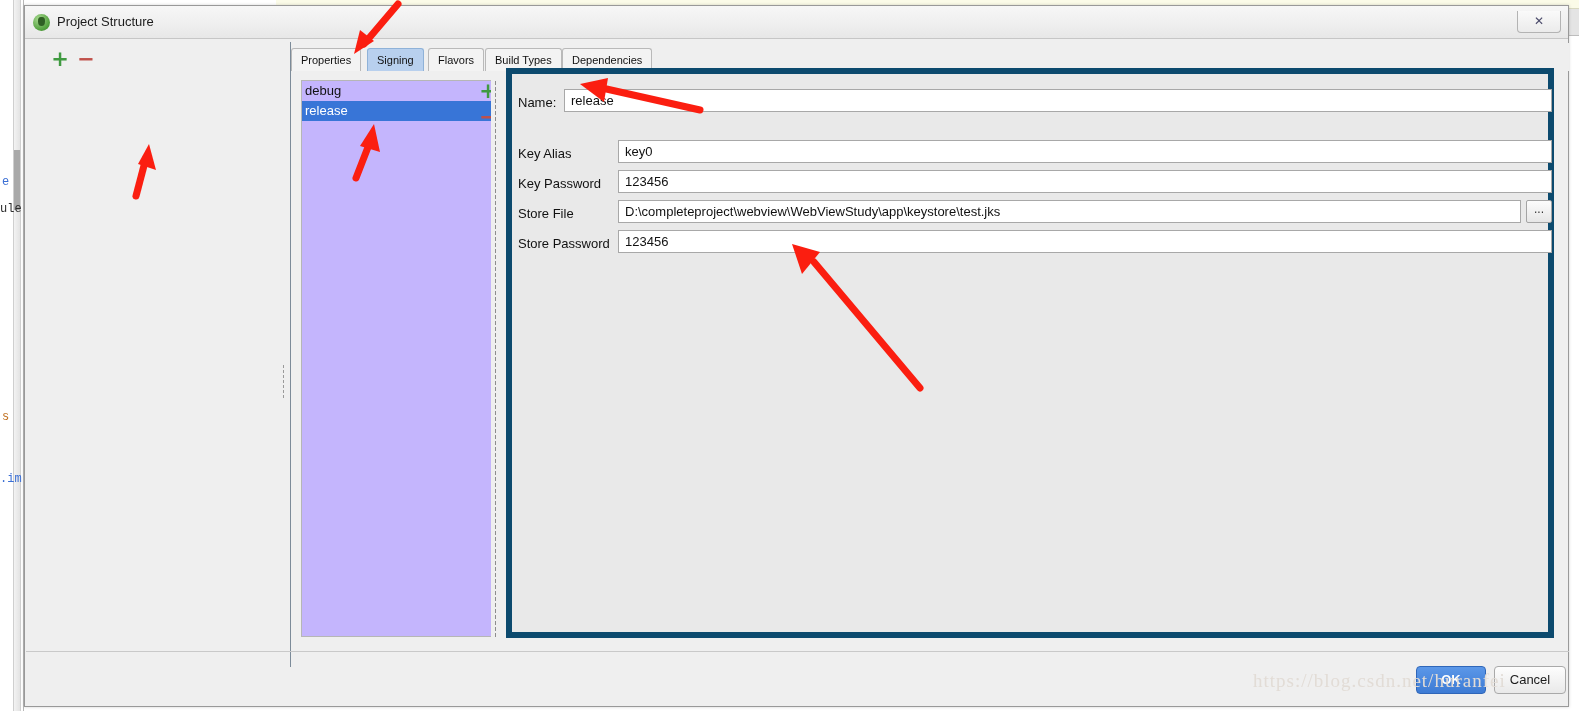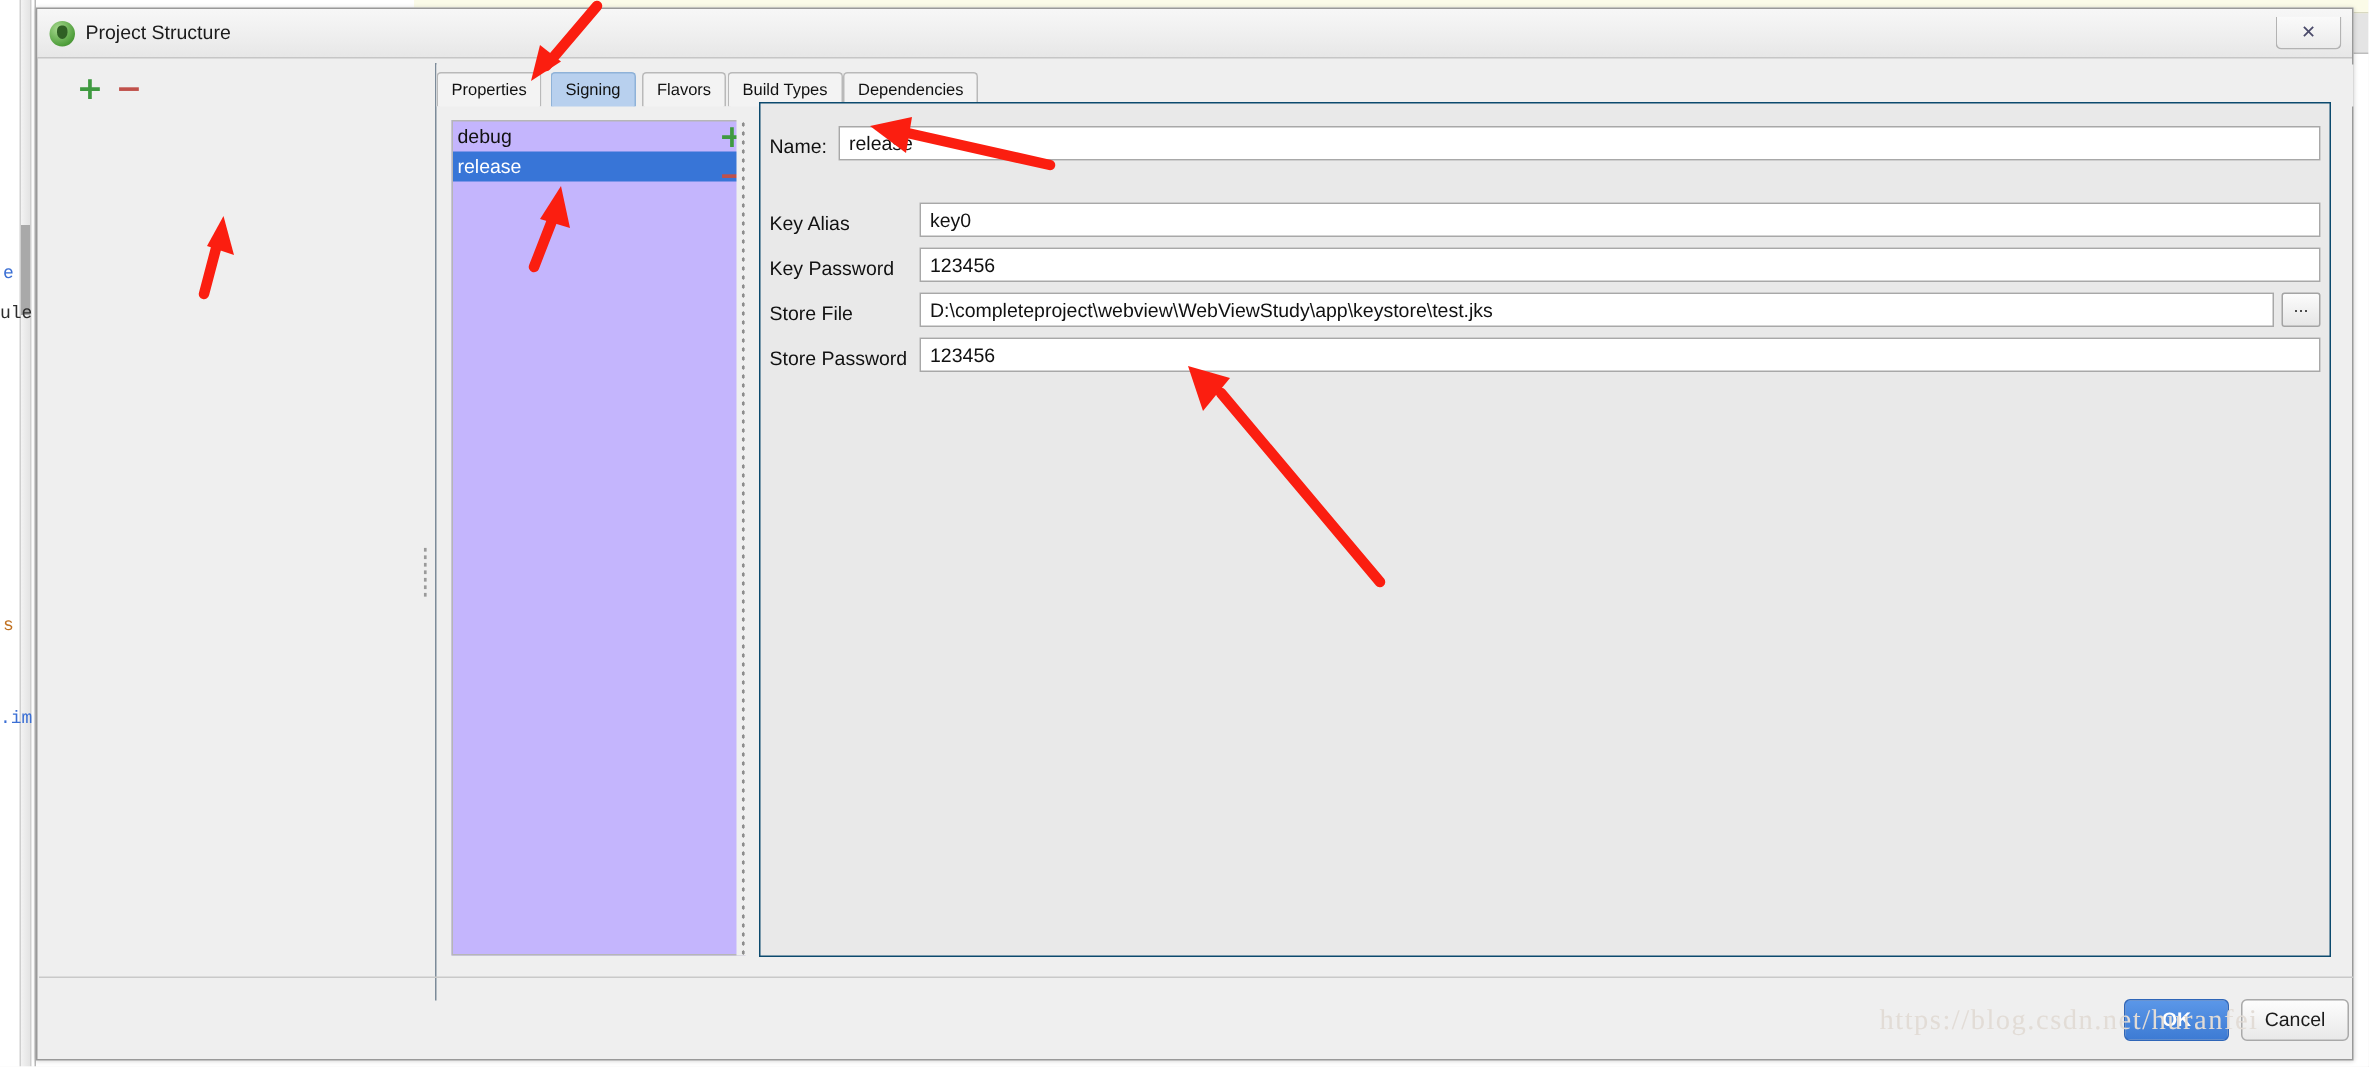--- a/index.html
+++ b/index.html
@@ -129,21 +129,21 @@
   .cfg-tools .icon-minus { left: 0; top: 28px; }
 
   
   .splitter2 { position: absolute; left: 466px; top: 74px; width: 9px; height: 557px; background: #efefef; }
   .splitter2 .dots { position: absolute; left: 3px; top: 0; width: 3px; height: 557px;
     background-image: radial-gradient(#8d8d8d 40%, transparent 41%); background-size: 3px 6px; }
 
   
   .form-panel {
     position: absolute; left: 481px; top: 62px; width: 1048px; height: 570px;
-    background: #e9e9e9; border: 1px solid #0c4a6e;
+    background: #e9e9e9; border: 6px solid #0c4a6e;
   }
   .frm-label { position: absolute; font-size: 13px; color: #111; white-space: nowrap; }
   .frm-input {
     position: absolute; height: 23px; background: #ffffff;
     border: 1px solid #a8a8a8; font-size: 13px; color: #111;
     line-height: 21px; padding-left: 6px; overflow: hidden; white-space: nowrap;
   }
   .browse-btn {
     position: absolute; width: 26px; height: 23px;
     background: linear-gradient(to bottom,#fcfcfc,#e6e6e6);

